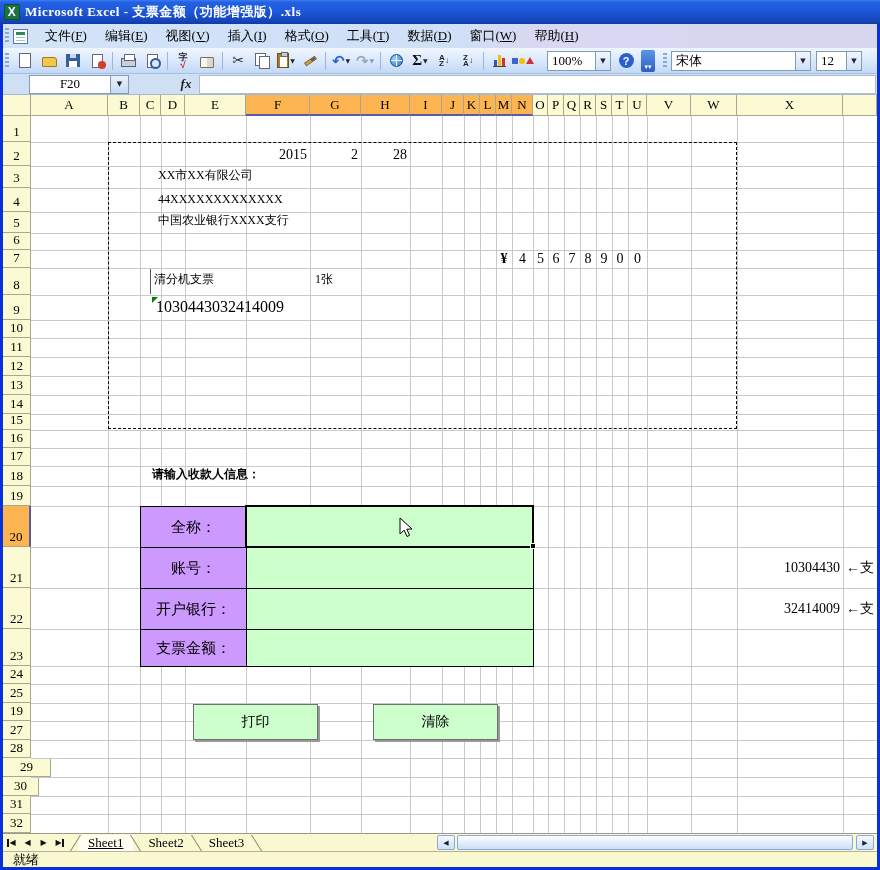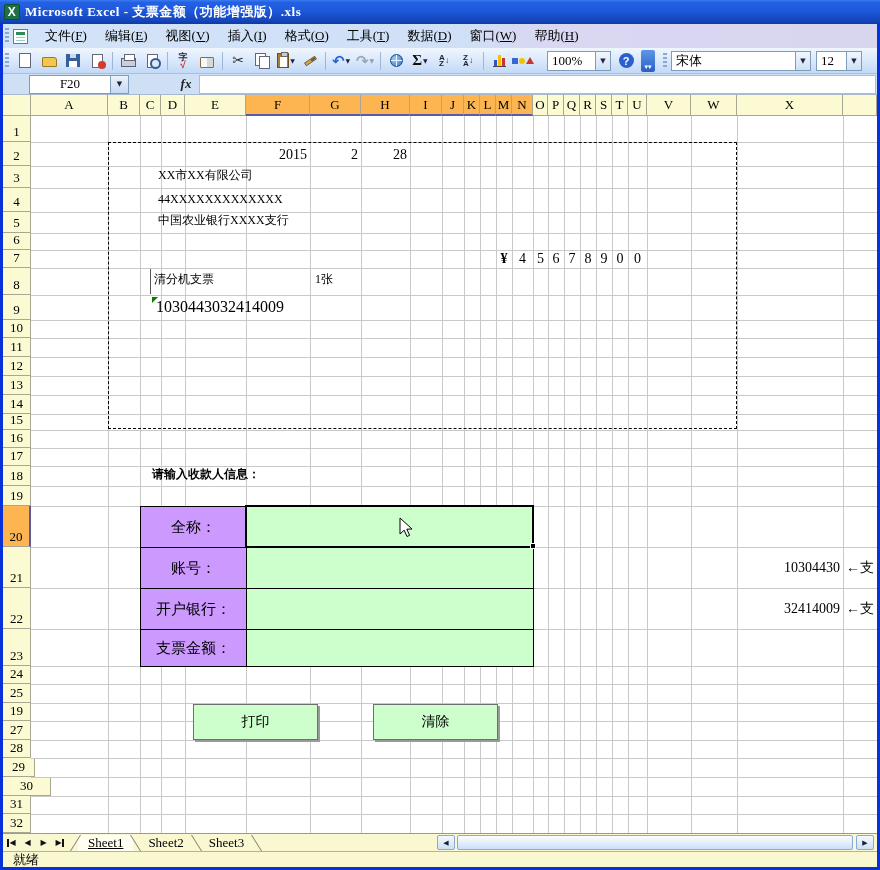--- a/index.html
+++ b/index.html
@@ -325,22 +325,22 @@
       <div class="abs rowhead" style="left: 3px; top: 486px; width: 28px; height: 20px;">19</div>
       <div class="abs rowhead sel" style="left: 3px; top: 506px; width: 28px; height: 41px;">20</div>
       <div class="abs rowhead" style="left: 3px; top: 547px; width: 28px; height: 41px;">21</div>
       <div class="abs rowhead" style="left: 3px; top: 588px; width: 28px; height: 41px;">22</div>
       <div class="abs rowhead" style="left: 3px; top: 629px; width: 28px; height: 37px;">23</div>
       <div class="abs rowhead" style="left: 3px; top: 666px; width: 28px; height: 18px;">24</div>
       <div class="abs rowhead" style="left: 3px; top: 684px; width: 28px; height: 19px;">25</div>
       <div class="abs rowhead" style="left: 3px; top: 703px; width: 28px; height: 18px;">19</div>
       <div class="abs rowhead" style="left: 3px; top: 721px; width: 28px; height: 19px;">27</div>
       <div class="abs rowhead" style="left: 3px; top: 740px; width: 28px; height: 18px;">28</div>
-      <div class="abs rowhead" style="left: 3px; top: 758px; width: 32px; height: 19px;">29</div>
-      <div class="abs rowhead" style="left: 3px; top: 777px; width: 48px; height: 19px;">30</div>
+      <div class="abs rowhead" style="left: 3px; top: 758px; width: 48px; height: 19px;">29</div>
+      <div class="abs rowhead" style="left: 3px; top: 777px; width: 36px; height: 19px;">30</div>
       <div class="abs rowhead" style="left: 3px; top: 796px; width: 28px; height: 18px;">31</div>
       <div class="abs rowhead" style="left: 3px; top: 814px; width: 28px; height: 19px;">32</div>
       <div class="abs gl" style="left: 108px; top: 116px; width: 1px; height: 717px;"></div>
       <div class="abs gl" style="left: 140px; top: 116px; width: 1px; height: 717px;"></div>
       <div class="abs gl" style="left: 161px; top: 116px; width: 1px; height: 717px;"></div>
       <div class="abs gl" style="left: 185px; top: 116px; width: 1px; height: 717px;"></div>
       <div class="abs gl" style="left: 246px; top: 116px; width: 1px; height: 717px;"></div>
       <div class="abs gl" style="left: 310px; top: 116px; width: 1px; height: 717px;"></div>
       <div class="abs gl" style="left: 361px; top: 116px; width: 1px; height: 717px;"></div>
       <div class="abs gl" style="left: 410px; top: 116px; width: 1px; height: 717px;"></div>

